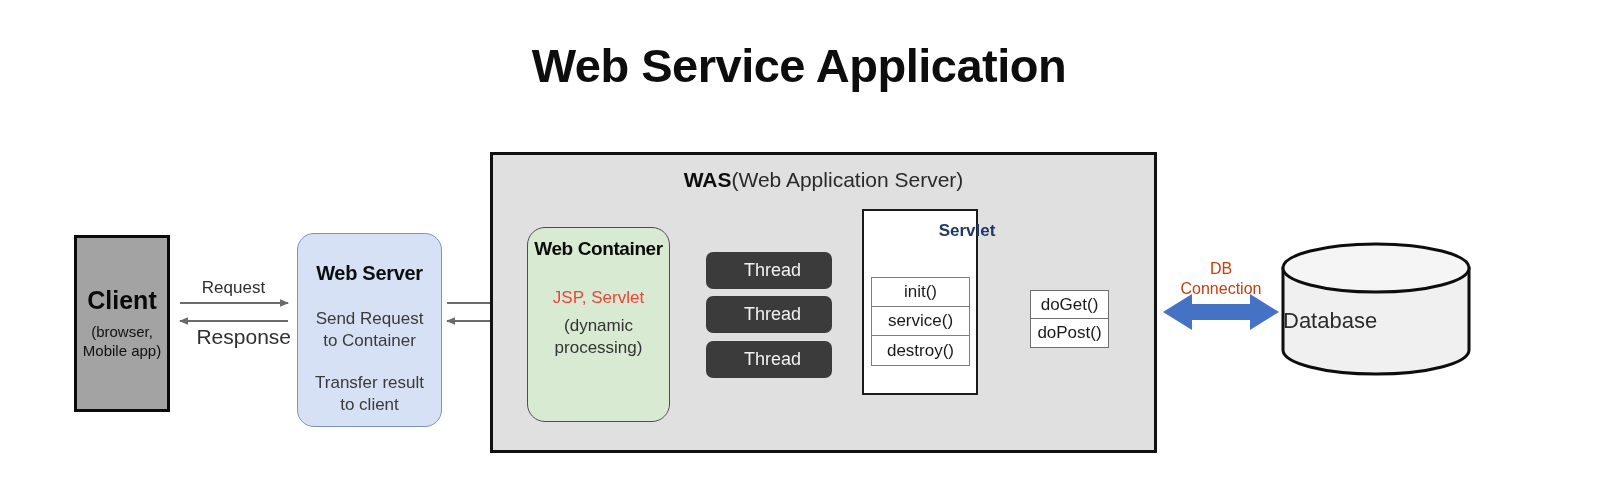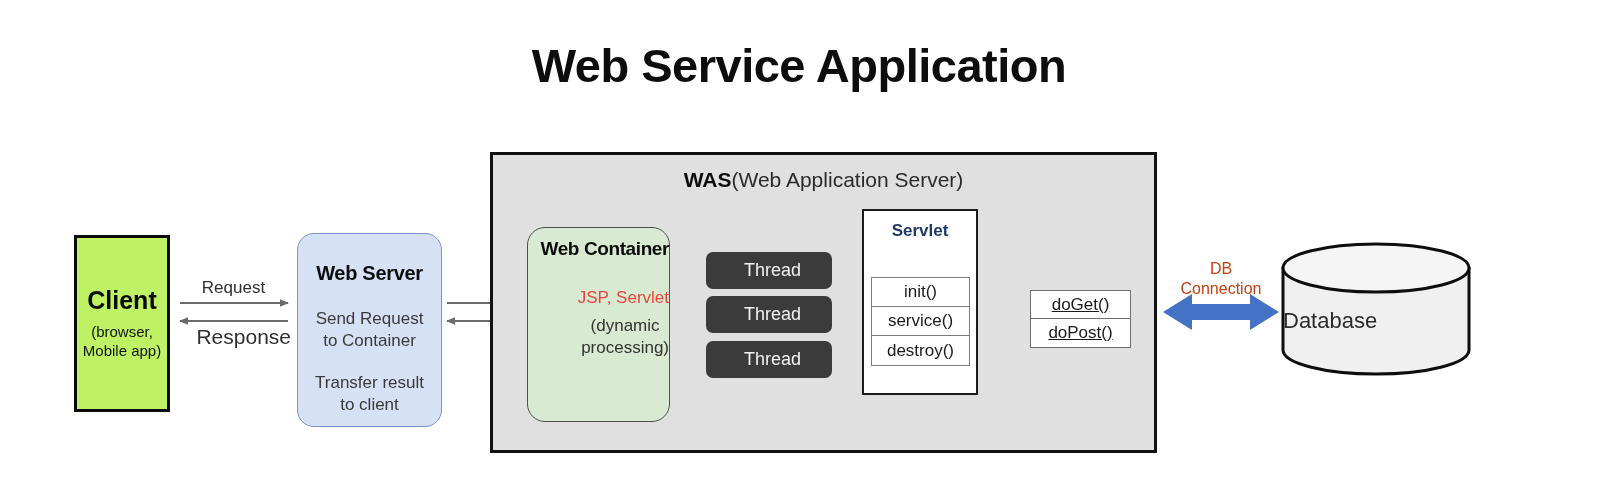--- a/index.html
+++ b/index.html
@@ -32,21 +32,21 @@
     color: #0d0d0d;
     line-height: 1.1;
   }
 
   
   #client-box {
     left: 74px;
     top: 235px;
     width: 96px;
     height: 177px;
-    background: #bef264;
+    background: #a3a3a3;
     border: 3px solid #0a0a0a;
     box-sizing: border-box;
     display: flex;
     flex-direction: column;
     align-items: center;
     justify-content: center;
   }
   #client-box .big {
     font-size: 25px;
     font-weight: 700;
@@ -121,21 +121,21 @@
     left: 527px;
     top: 227px;
     width: 143px;
     height: 195px;
     background: #D9EAD3;
     border: 1.8px solid #4e4e4e;
     border-radius: 18px;
     box-sizing: border-box;
     display: flex;
     flex-direction: column;
-    align-items: flex-end;
+    align-items: center;
     padding-top: 10px;
   }
   #webcontainer-box .hdr {
     font-size: 19px;
     font-weight: 700;
     color: #0b0b0b;
     letter-spacing: -0.4px;
   }
   #webcontainer-box .red {
     margin-top: 28px;
@@ -179,20 +179,21 @@
     box-sizing: border-box;
   }
   #servlet-title {
     left: 862px;
     top: 221px;
     width: 116px;
     text-align: center;
     font-size: 17px;
     font-weight: 700;
     color: #1F3864;
+    padding-left: 47px;
   }
   #servlet-methods {
     left: 871px;
     top: 277px;
     width: 99px;
     border: 1.4px solid #7d7d7d;
     box-sizing: border-box;
     background: #ffffff;
   }
   #servlet-methods .m {
@@ -205,25 +206,24 @@
     border-bottom: 1.4px solid #7d7d7d;
     box-sizing: border-box;
     white-space: nowrap;
   }
   #servlet-methods .m:last-child { border-bottom: none; }
 
   
   #dohandlers {
     left: 1030px;
     top: 290px;
-    width: 101px;
+    width: 79px;
     border: 1.4px solid #6f6f6f;
     box-sizing: border-box;
     background: #ffffff;
-    text-decoration: underline;
   }
   #dohandlers .m {
     height: 28px;
     display: flex;
     align-items: center;
     justify-content: center;
     font-size: 17px;
     color: #1a1a1a;
     border-bottom: 1.4px solid #6f6f6f;
     box-sizing: border-box;

